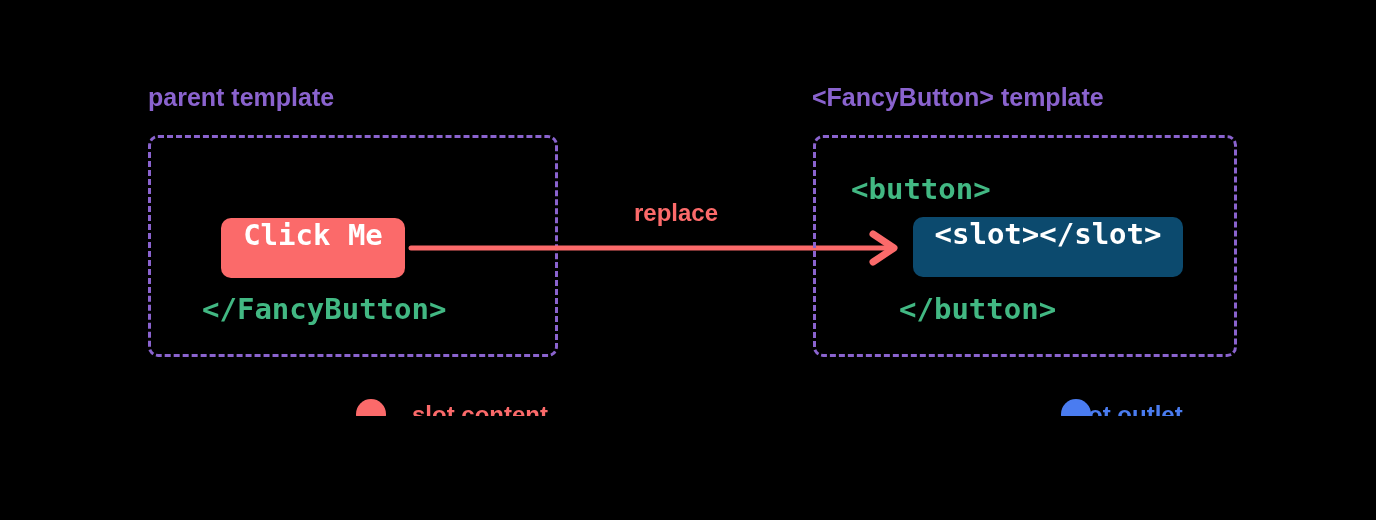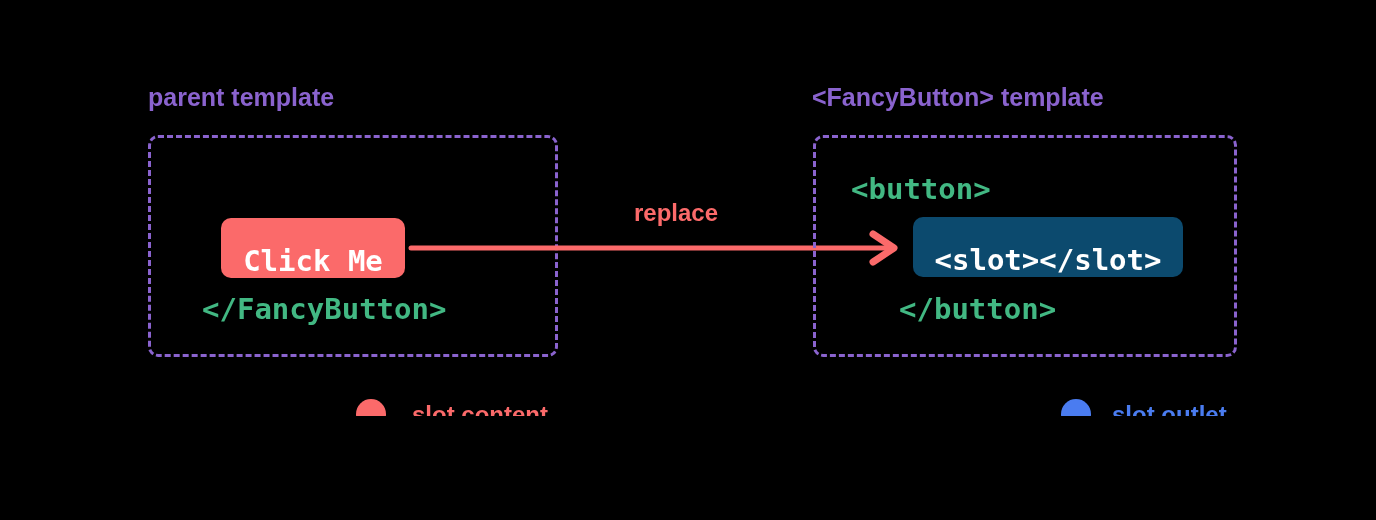--- a/index.html
+++ b/index.html
@@ -35,21 +35,21 @@
     font-size: 29px;
     font-weight: 700;
     line-height: 30px;
     color: #42b883;
     white-space: nowrap;
   }
   .pill-btn {
     box-sizing: border-box;
     border-radius: 10px;
     display: flex;
-    align-items: flex-end;
+    align-items: flex-start;
     justify-content: center;
     font-family: "DejaVu Sans Mono", monospace;
     font-size: 29px;
     font-weight: 700;
     color: #ffffff;
     white-space: nowrap;
   }
   .btn-coral { background: #fb6a6a; }
   .btn-blue  { background: #0c4a6e; margin-left: 16px; }
 
@@ -109,15 +109,15 @@
   <div class="abs pill-btn btn-blue" style="left:897px; top:217px; width:270px; height:60px;">
     <span>&lt;slot&gt;&lt;/slot&gt;</span>
   </div>
 
   <div class="abs code" style="left:899px; top:294px;">&lt;/button&gt;</div>
 
   <div class="abs legend-dot dot-coral" style="left:356px; top:399px;"></div>
   <div class="abs legend-label legend-coral" style="left:412px; top:401px;">slot content</div>
 
   <div class="abs legend-dot dot-blue" style="left:1061px; top:399px;"></div>
-  <div class="abs legend-label legend-blue" style="left:1112px; top:401px;">slot outlet</div>
+  <div class="abs legend-label legend-blue" style="left:1068px; top:401px;">slot outlet</div>
 
 </div>
 
 </body></html>

